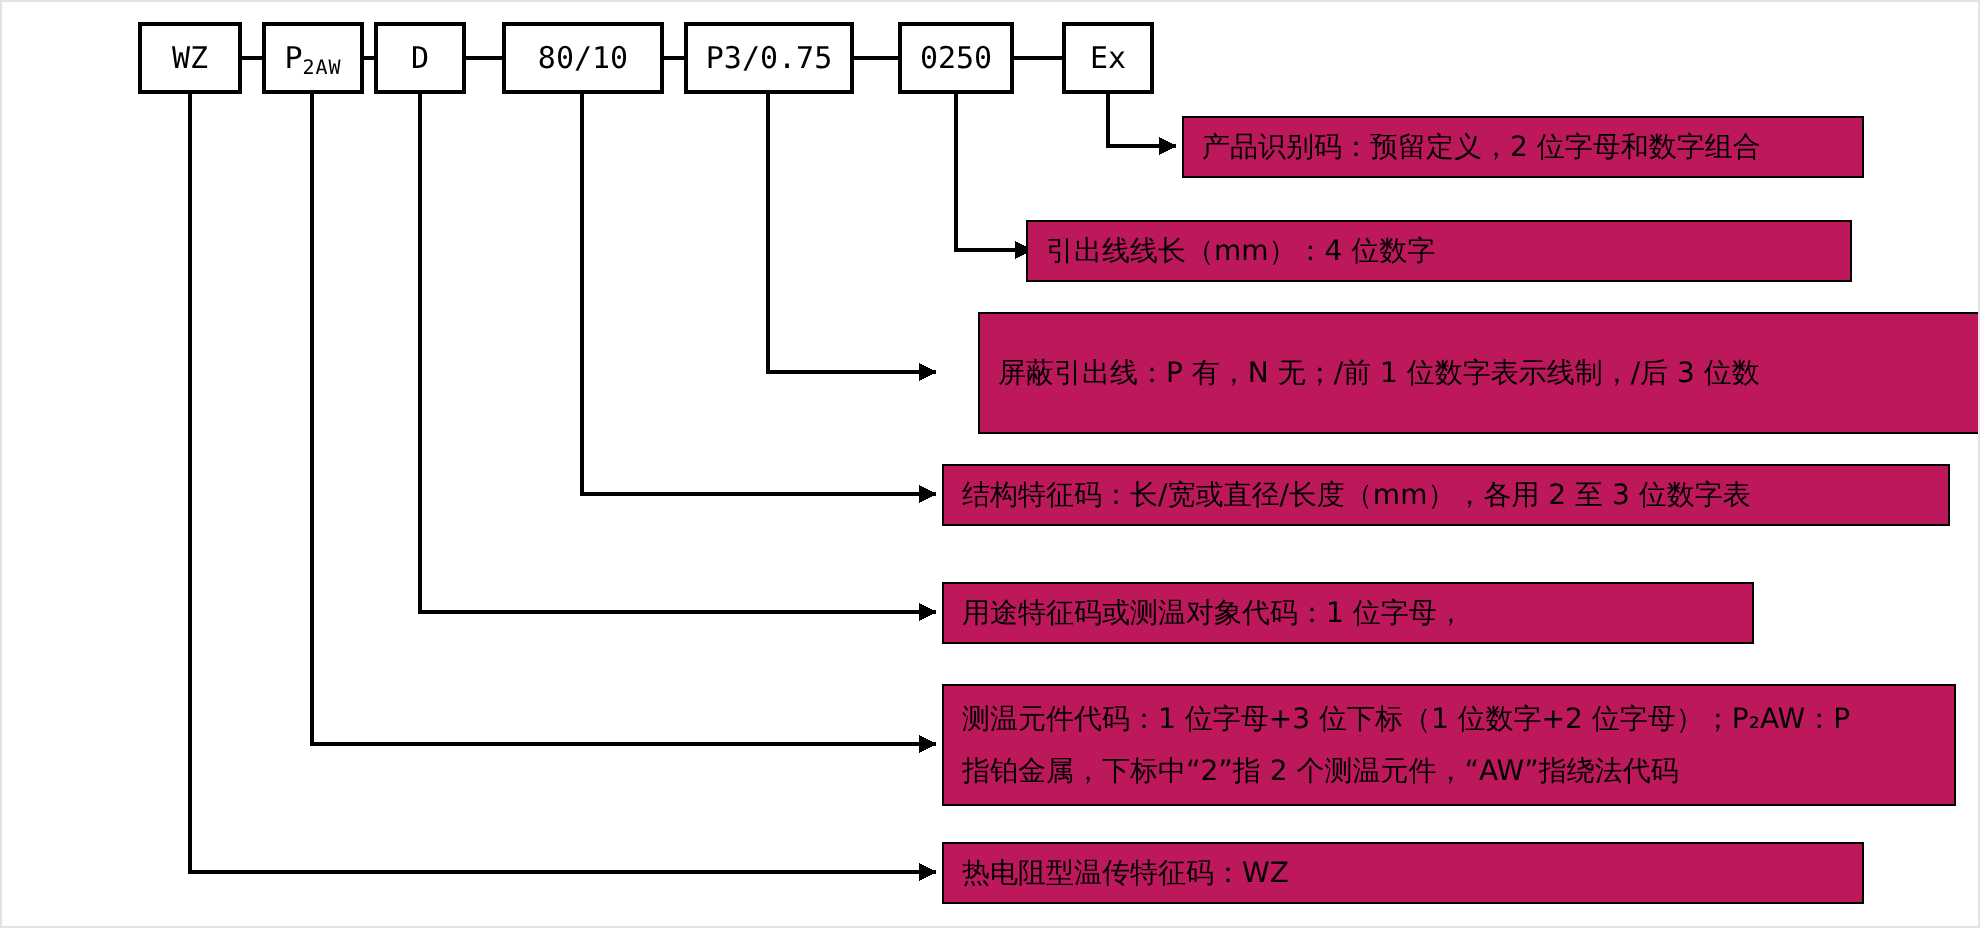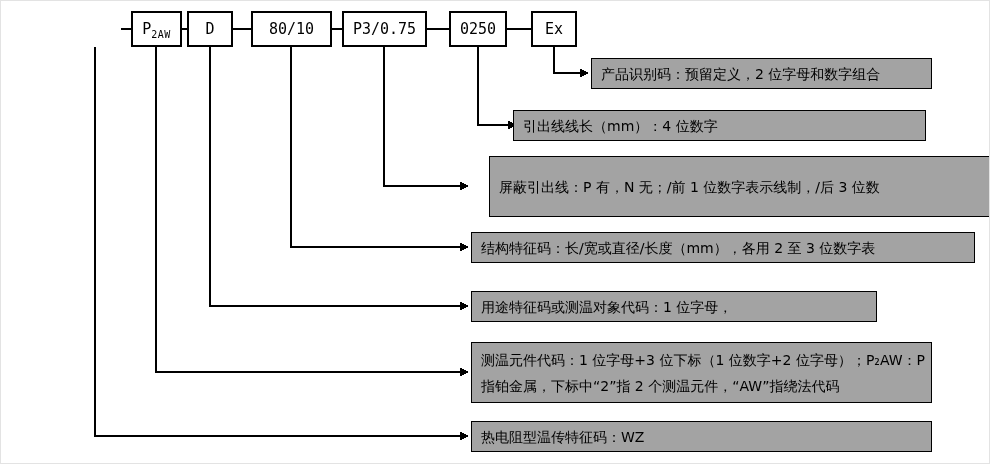--- a/index.html
+++ b/index.html
@@ -38,21 +38,21 @@
     white-space: nowrap;
   }
   .code-sub {
     font-size: 10px;
     transform: translateY(5px);
     letter-spacing: 0.5px;
   }
   .desc-box {
     position: absolute;
     border: 1px solid #000000;
-    background: #a3a3a3;
+    background: #be185d;
     display: flex;
     flex-direction: column;
     justify-content: center;
     padding: 2px 9px;
     font-size: 14px;
     line-height: 26px;
     z-index: 2;
     white-space: nowrap;
     overflow: hidden;
   }
@@ -78,20 +78,23 @@
 
     <path d="M553 46 L553 72 L587 72" stroke="#000" stroke-width="2" fill="none" marker-end="url(#arrow)"></path>
     <path d="M477 46 L477 124 L515 124" stroke="#000" stroke-width="2" fill="none" marker-end="url(#arrow)"></path>
     <path d="M383 46 L383 185 L467 185" stroke="#000" stroke-width="2" fill="none" marker-end="url(#arrow)"></path>
     <path d="M290 46 L290 246 L467 246" stroke="#000" stroke-width="2" fill="none" marker-end="url(#arrow)"></path>
     <path d="M209 46 L209 305 L467 305" stroke="#000" stroke-width="2" fill="none" marker-end="url(#arrow)"></path>
     <path d="M155 46 L155 371 L467 371" stroke="#000" stroke-width="2" fill="none" marker-end="url(#arrow)"></path>
     <path d="M94 46 L94 435 L467 435" stroke="#000" stroke-width="2" fill="none" marker-end="url(#arrow)"></path>
   </svg>
 
+  <div class="code-box" style="left:68px;width:52px">
+    <span>WZ</span>
+  </div>
   <div class="code-box" style="left:130px;width:51px">
     <span>P</span>
       <span class="code-sub">2AW</span>
   </div>
   <div class="code-box" style="left:186px;width:46px">
     <span>D</span>
   </div>
   <div class="code-box" style="left:250px;width:81px">
     <span>80/10</span>
   </div>
@@ -118,21 +121,21 @@
   </div>
 
   <div class="desc-box" style="left:470px;top:231px;width:504px;height:31px">
     <div>结构特征码：长/宽或直径/长度（mm），各用 2 至 3 位数字表</div>
   </div>
 
   <div class="desc-box" style="left:470px;top:290px;width:406px;height:31px">
     <div>用途特征码或测温对象代码：1 位字母，</div>
   </div>
 
-  <div class="desc-box" style="left:470px;top:341px;width:461px;height:61px">
+  <div class="desc-box" style="left:470px;top:341px;width:507px;height:61px">
     <div>测温元件代码：1 位字母+3 位下标（1 位数字+2 位字母）；P₂AW：P</div>
     <div>指铂金属，下标中“2”指 2 个测温元件，“AW”指绕法代码</div>
   </div>
 
   <div class="desc-box" style="left:470px;top:420px;width:461px;height:31px">
     <div>热电阻型温传特征码：WZ</div>
   </div>
 
 </div>
 

